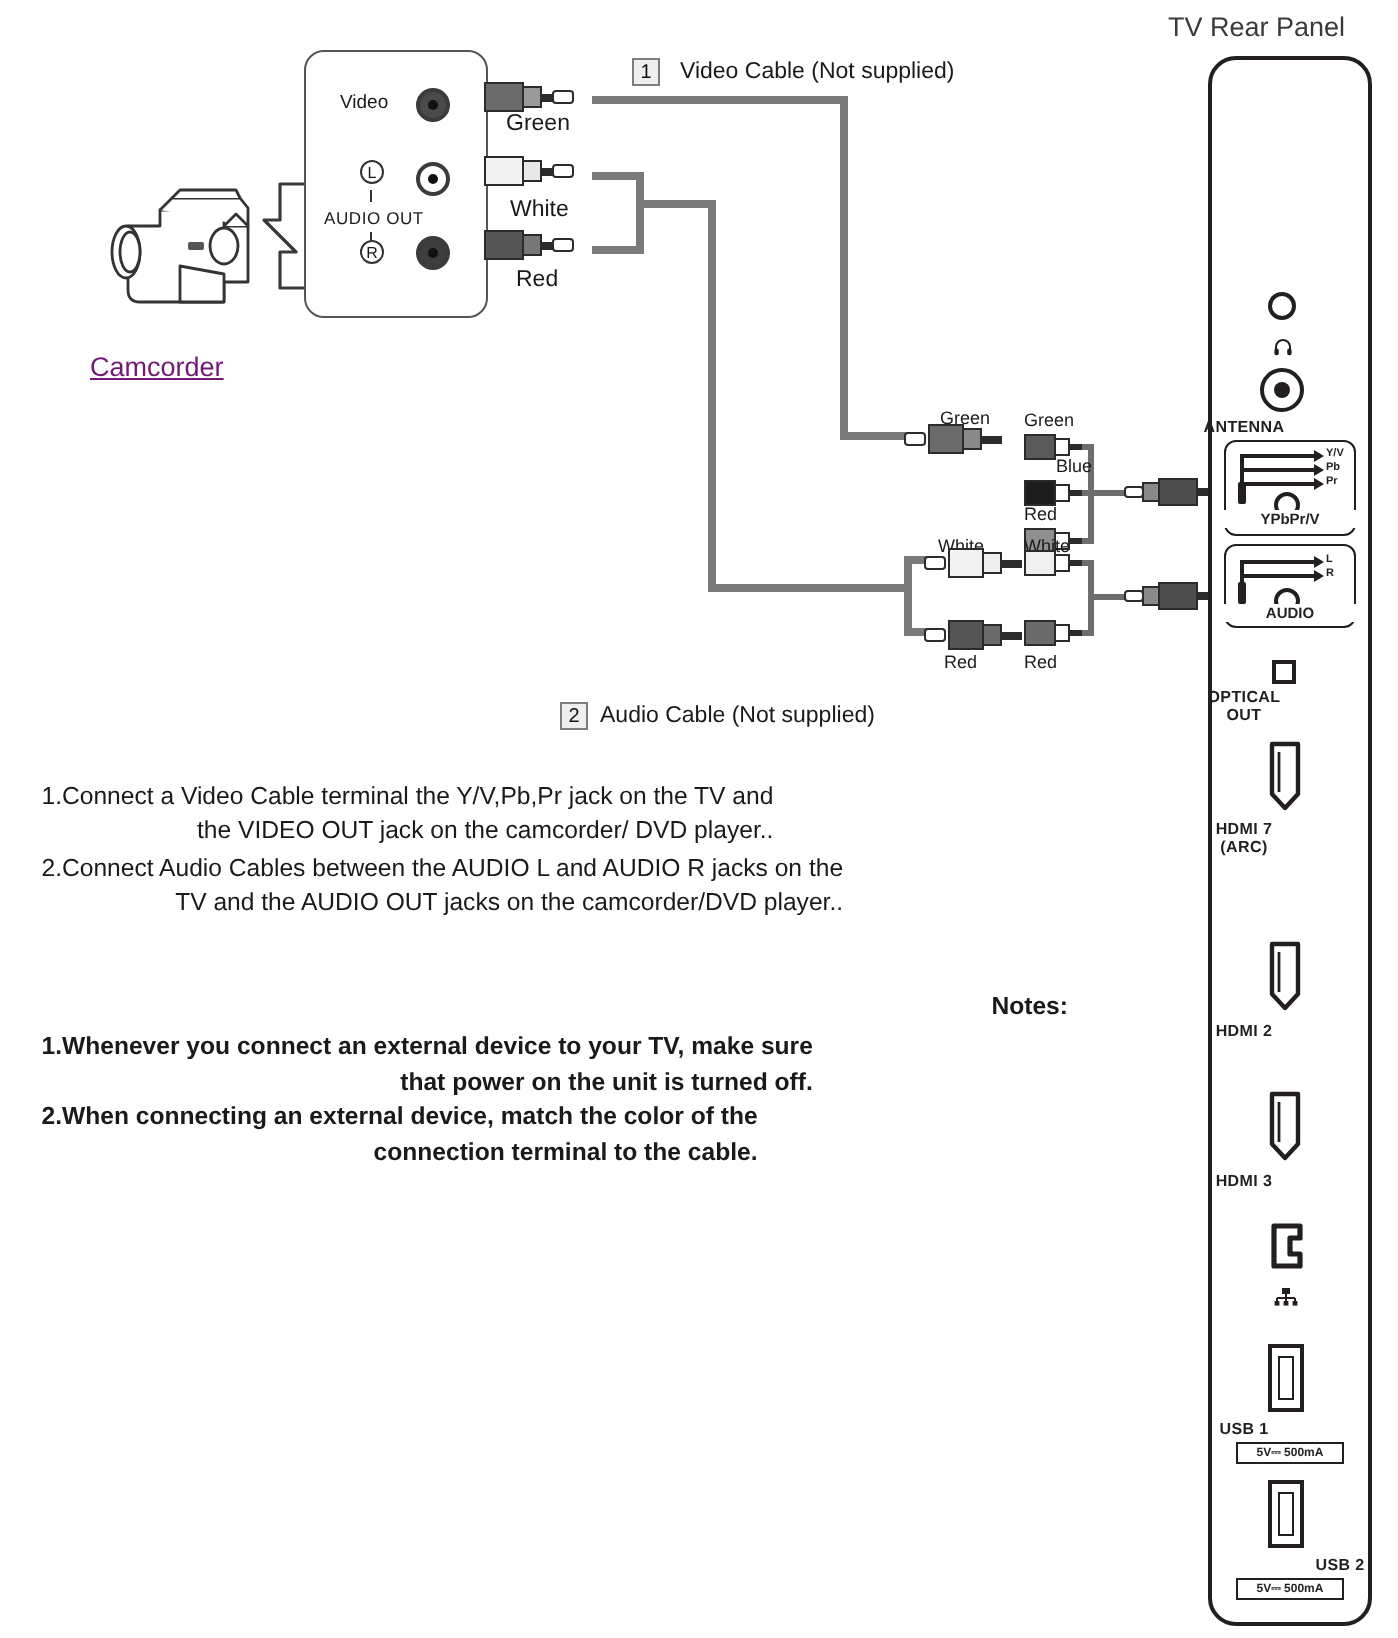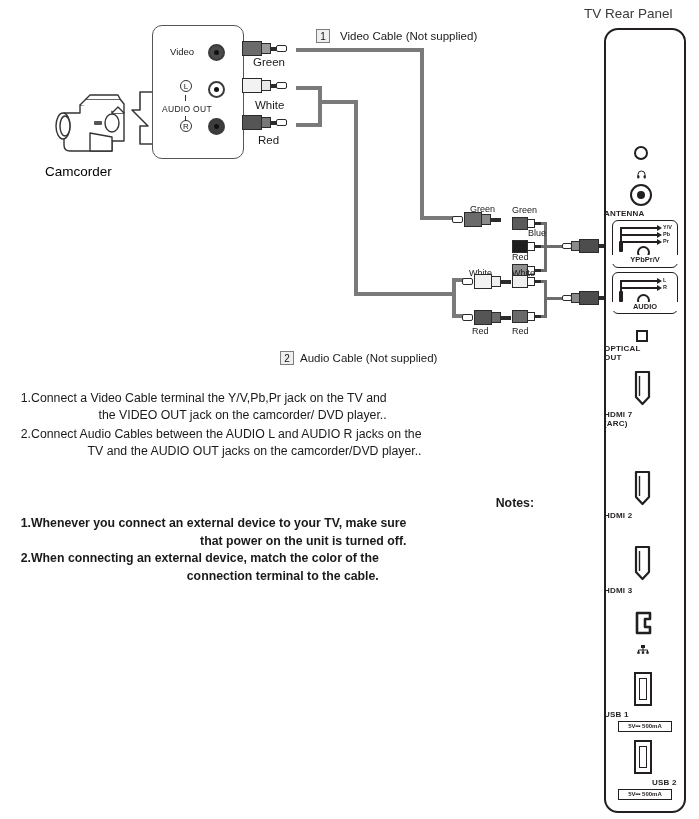--- a/index.html
+++ b/index.html
@@ -12,21 +12,21 @@
 
   
   #tv-title{left:584px;top:6px;font-size:13.5px;color:#3a3a3a;white-space:nowrap;}
 
   
   #tv-panel{
     left:604px;top:28px;width:82px;height:785px;
     border:2px solid #231f20;border-radius:14px;background:#fff;
     box-sizing:border-box;
   }
-  .port-col{position:absolute;left:604px;width:82px;}
+  .port-col{position:absolute;left:581px;width:82px;text-align:center;}
   .pname{font-size:8px;font-weight:bold;color:#231f20;letter-spacing:.2px;line-height:1.15;}
 
   
   #hp-hole{left:634px;top:146px;width:14px;height:14px;border:2.5px solid #231f20;border-radius:50%;box-sizing:border-box;}
   #hp-icon{left:637px;top:165px;width:9px;height:9px;}
 
   
   #ant-outer{left:630px;top:184px;width:22px;height:22px;border:2.5px solid #231f20;border-radius:50%;box-sizing:border-box;}
   #ant-inner{left:637px;top:191px;width:8px;height:8px;background:#231f20;border-radius:50%;}
   #ant-label{top:209px;}
@@ -63,21 +63,21 @@
   .usb{position:absolute;left:634px;width:18px;height:34px;border:2.5px solid #231f20;box-sizing:border-box;}
   .usb::after{content:"";position:absolute;left:3px;top:4px;right:3px;bottom:4px;border:1.5px solid #231f20;}
   #usb1{top:672px;} #usb1-label{top:710px;}
   #usb2{top:740px;} #usb2-label{top:778px;margin-left:48px;}
   .rating{position:absolute;left:618px;width:54px;text-align:center;font-size:6px;font-weight:bold;
           border:1px solid #231f20;padding:1px 0;box-sizing:border-box;color:#231f20;background:#fff;}
   #usb1-rating{top:721px;} #usb2-rating{top:789px;}
 
   
   #camcorder{left:50px;top:93px;width:88px;height:70px;}
-  #camcorder-label{left:45px;top:164px;font-size:13.5px;color:#000000;}
+  #camcorder-label{left:45px;top:176px;font-size:13.5px;color:#701a75;text-decoration:underline;}
 
   
   #jack-panel{
     left:152px;top:25px;width:92px;height:134px;
     border:1.5px solid #555;border-radius:10px;background:#fff;box-sizing:border-box;
   }
   #jp-video-label{left:170px;top:46px;font-size:9.5px;}
   #jp-l{left:180px;top:80px;width:12px;height:12px;border:1px solid #333;border-radius:50%;
         font-size:8px;text-align:center;line-height:11px;box-sizing:border-box;}
   #jp-audioout{left:162px;top:104px;font-size:8.5px;letter-spacing:.3px;}

